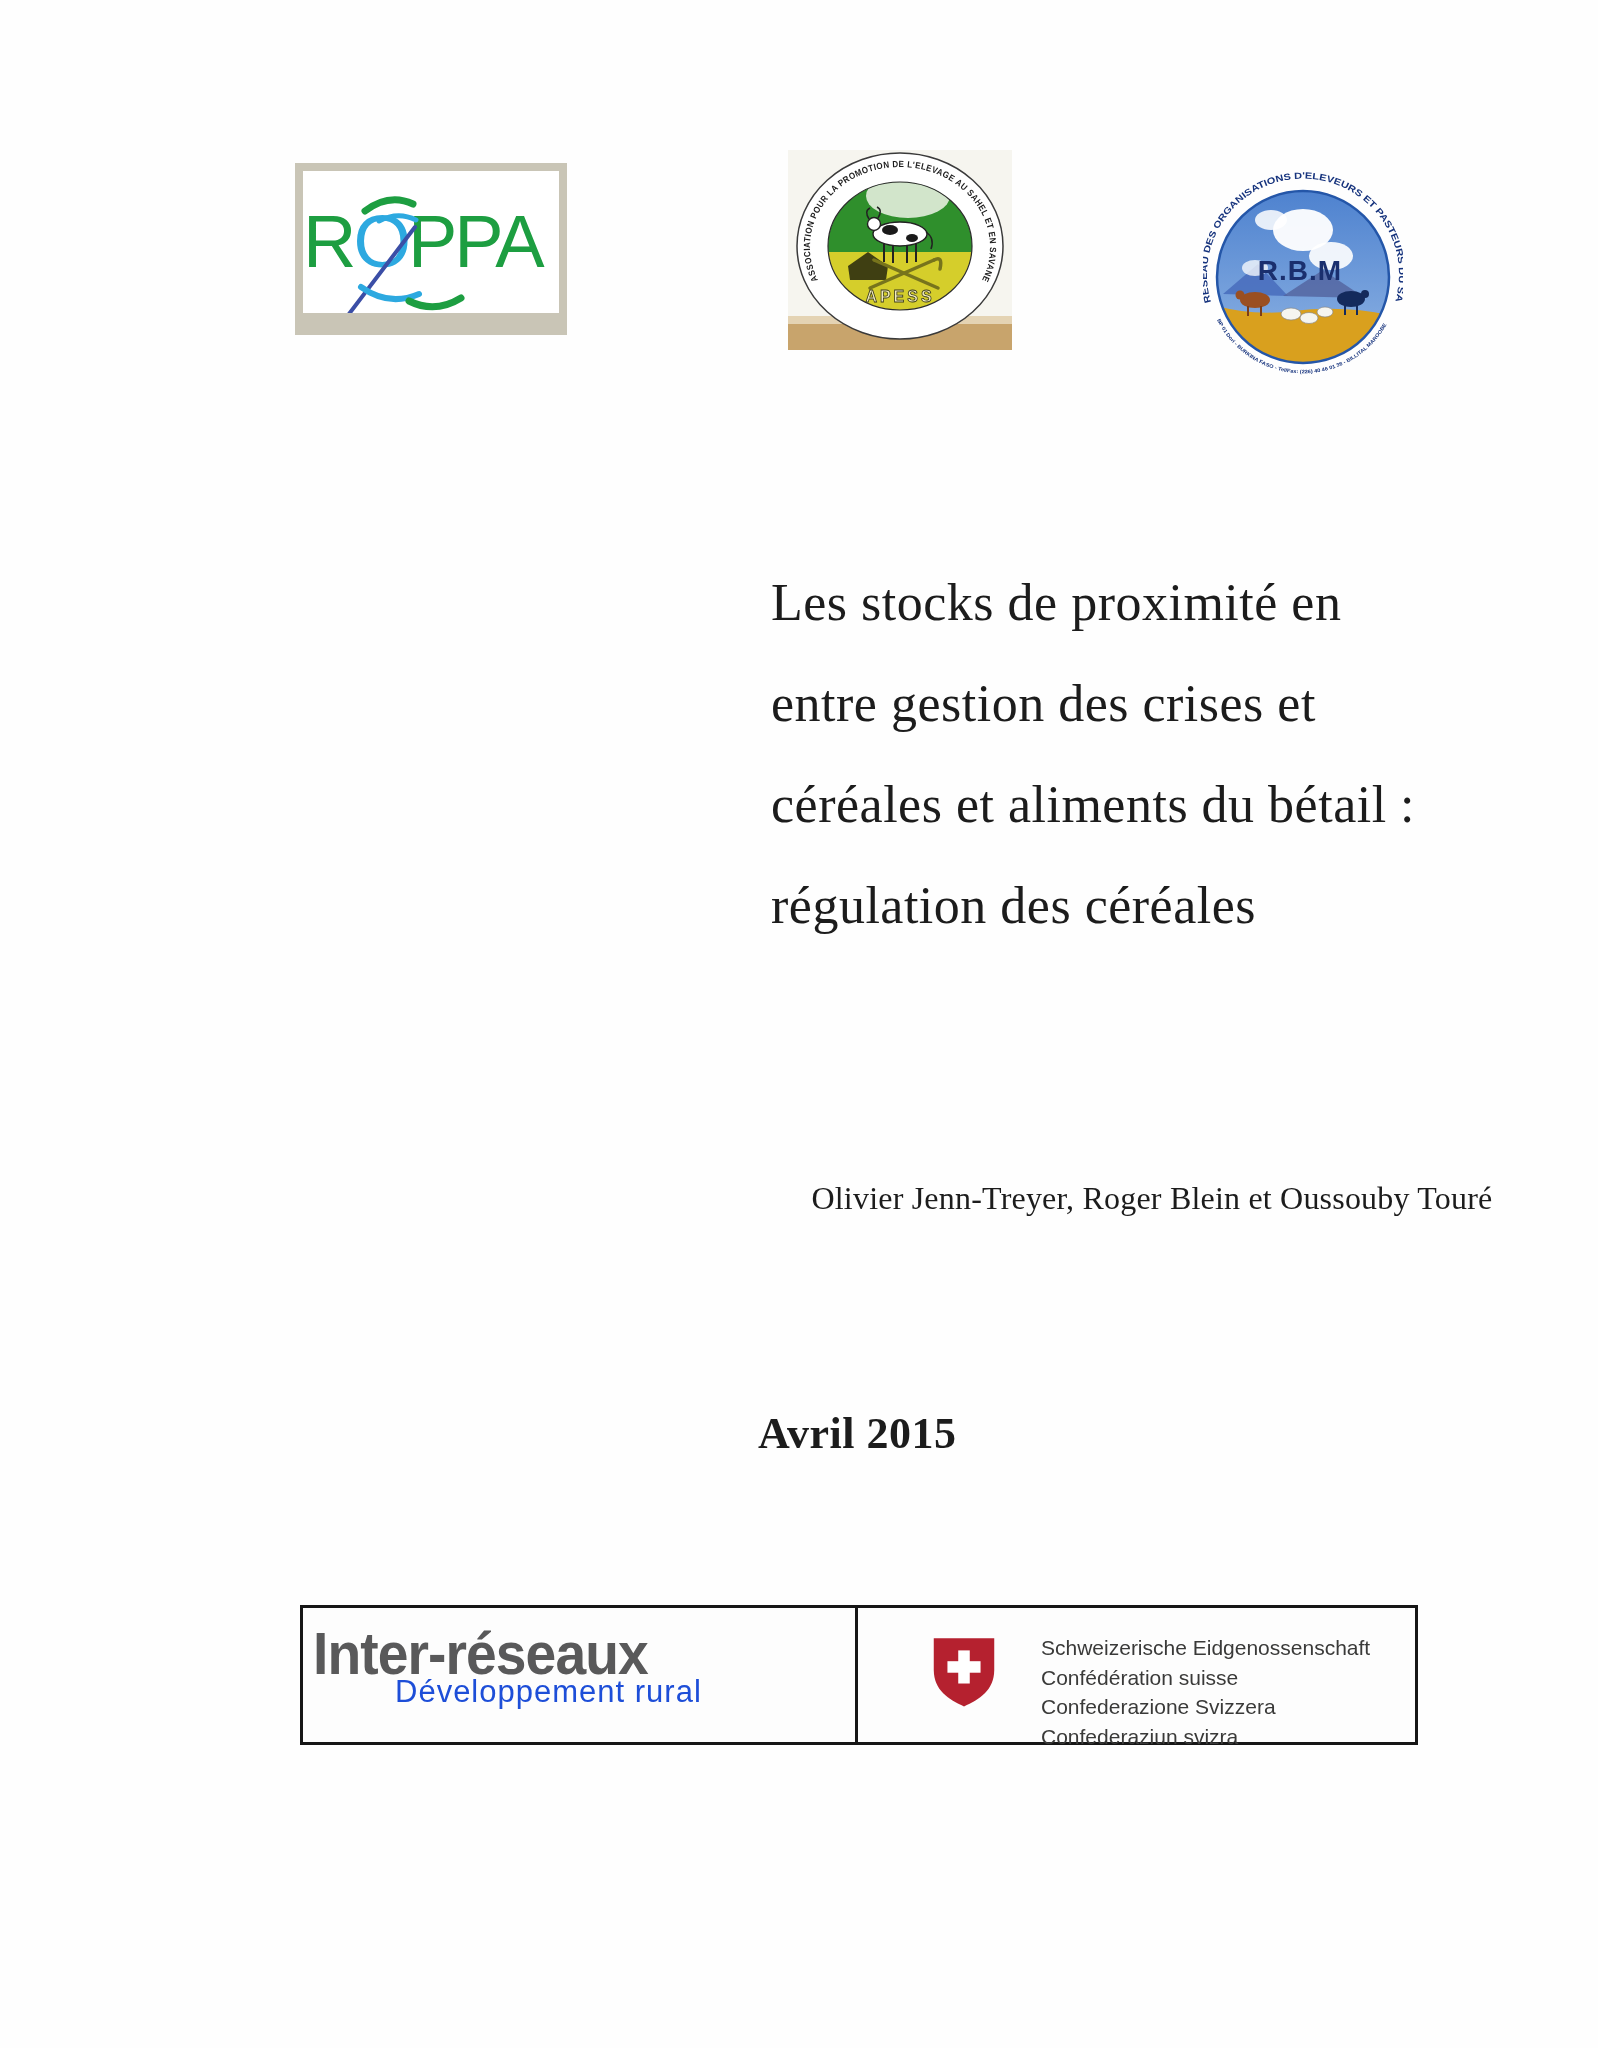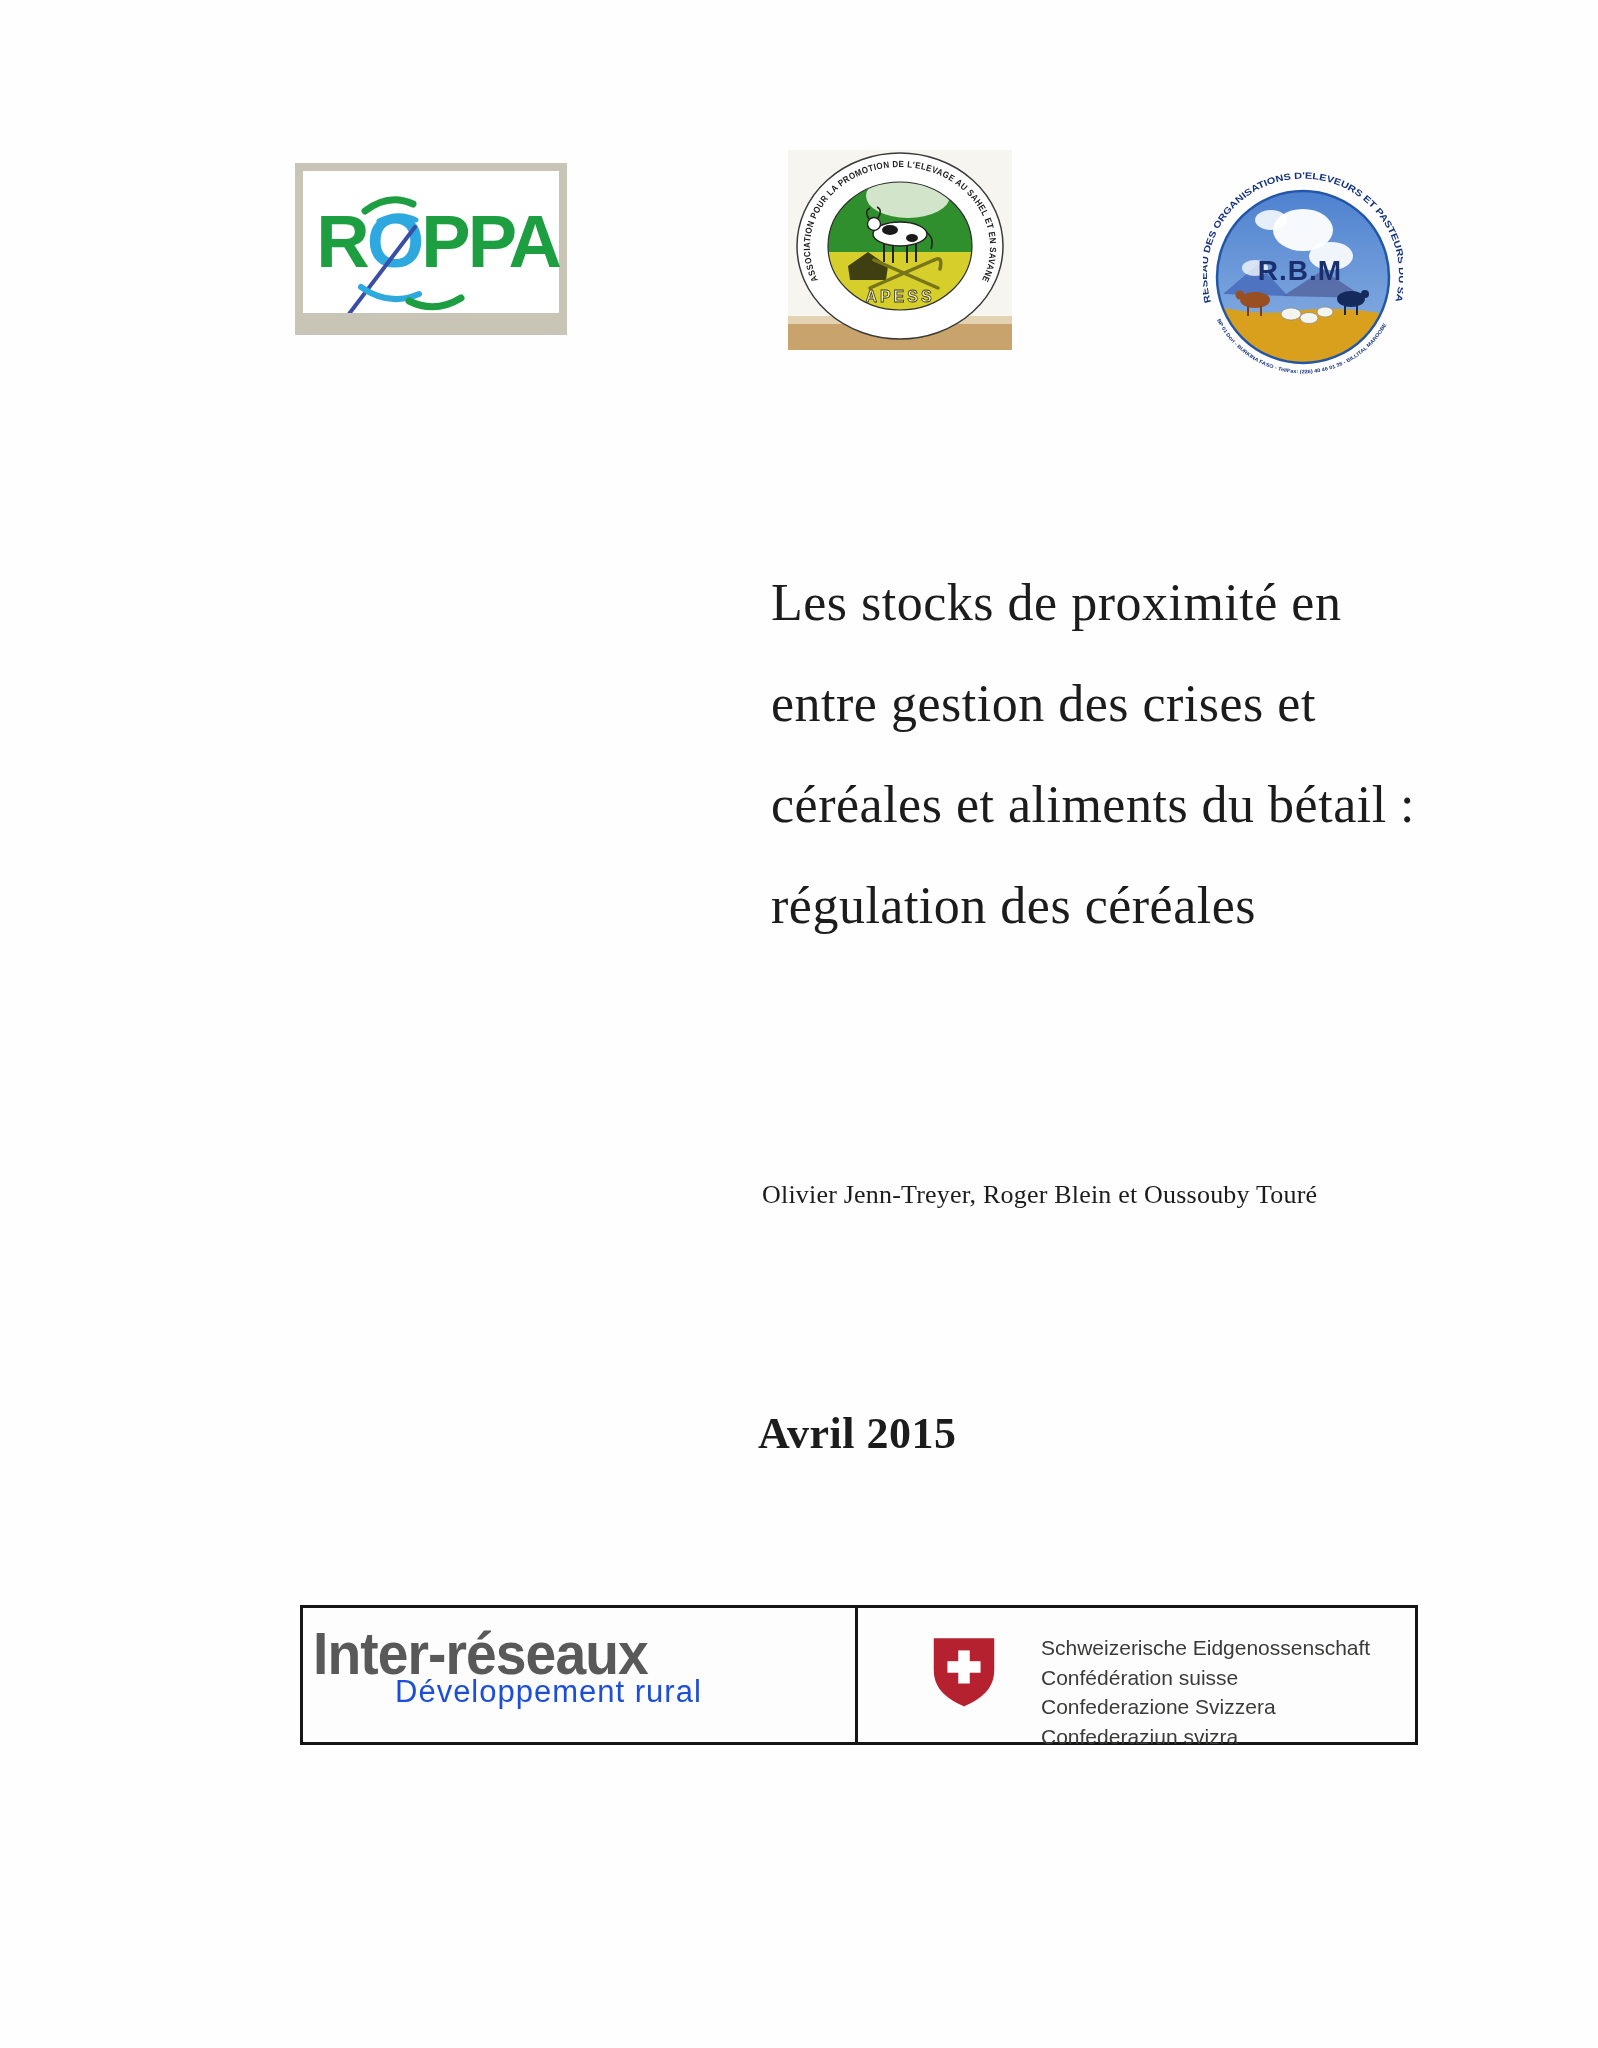--- a/index.html
+++ b/index.html
@@ -8,36 +8,36 @@
     overflow:hidden;font-family:"Liberation Serif",serif;color:#1c1c1c;
   }
   
   .roppa-box{
     position:absolute;left:295px;top:163px;width:272px;height:172px;
     box-sizing:border-box;background:#fff;
     border:8px solid #c9c5b6;border-bottom-width:22px;
   }
   .roppa-inner{position:absolute;inset:0;}
   .roppa-word{
-    position:absolute;left:0;right:0;top:34px;text-align:right;
-    font-family:"Liberation Sans",sans-serif;font-weight:700;
+    position:absolute;left:0;right:0;top:34px;text-align:left;
+    font-family:"Liberation Sans",sans-serif;font-weight:400;
     font-size:74px;line-height:1;letter-spacing:-3px;color:#1d9e41;
   }
   .roppa-word .o{color:#2da9e0;}
   .roppa-decor{position:absolute;left:0;top:0;}
   .apess-logo{position:absolute;left:788px;top:150px;width:224px;height:200px;}
   .rbm-logo{position:absolute;left:1203px;top:172px;width:200px;height:210px;}
   
   .title-block{position:absolute;left:771px;top:552px;width:760px;font-family:Liberation Serif, serif;}
   .title-line{
     font-size:52px;line-height:101px;letter-spacing:0.5px;white-space:nowrap;
   }
   .authors{
     position:absolute;left:762px;top:1180px;width:780px;
-    font-size:26px;letter-spacing:0.2px;white-space:nowrap;
+    font-size:32px;letter-spacing:0.2px;white-space:nowrap;text-align:center;
   }
   .pub-date{
     position:absolute;left:758px;top:1408px;
     font-size:44px;font-weight:bold;letter-spacing:0.5px;
   }
   
   .footer-box{
     position:absolute;left:300px;top:1605px;width:1118px;height:140px;
     box-sizing:border-box;border:3px solid #161616;display:flex;background:#fdfdfd;
   }

